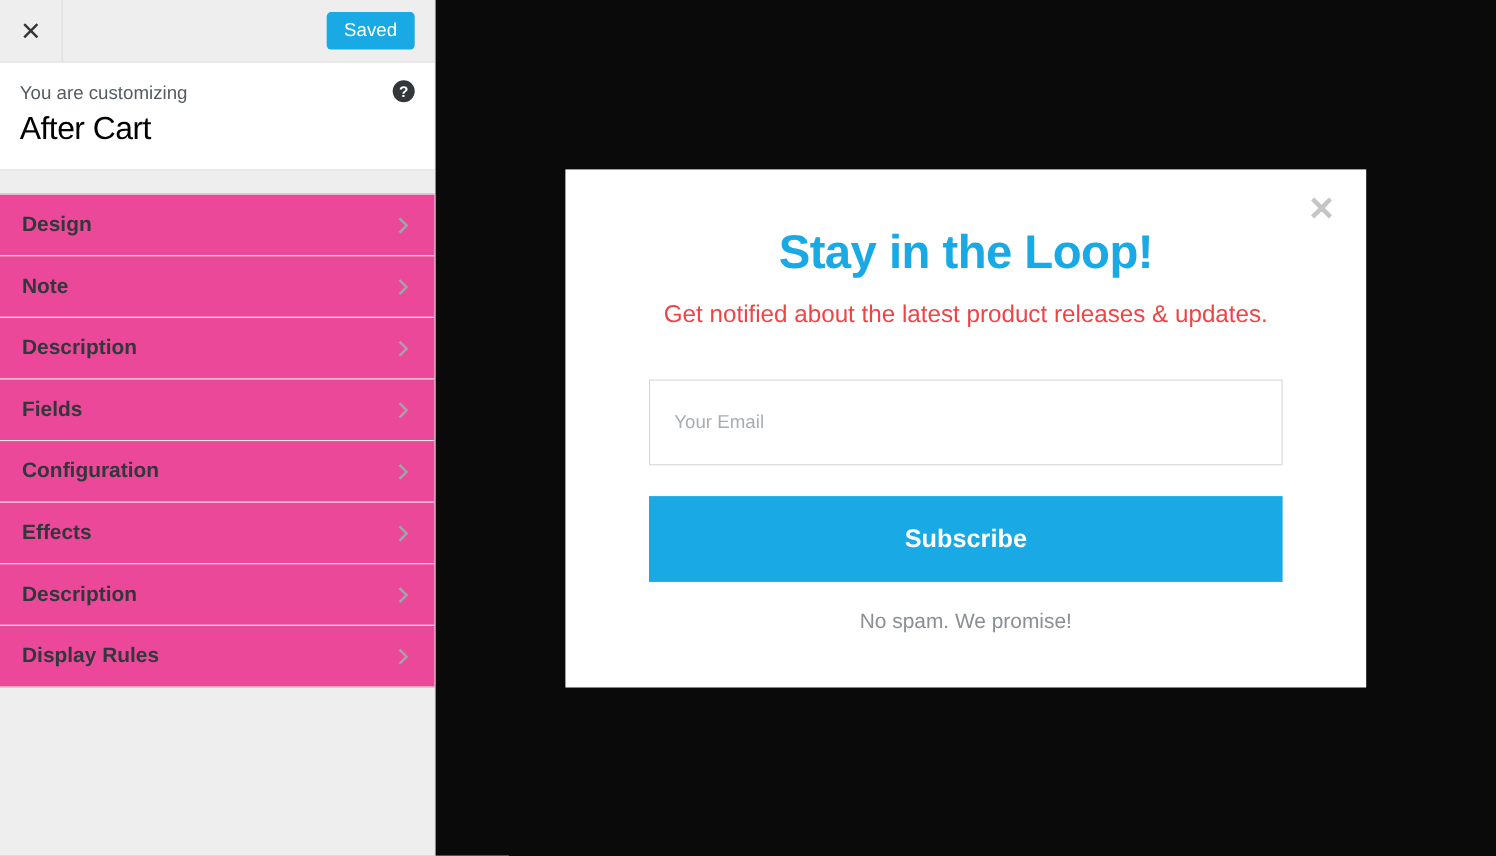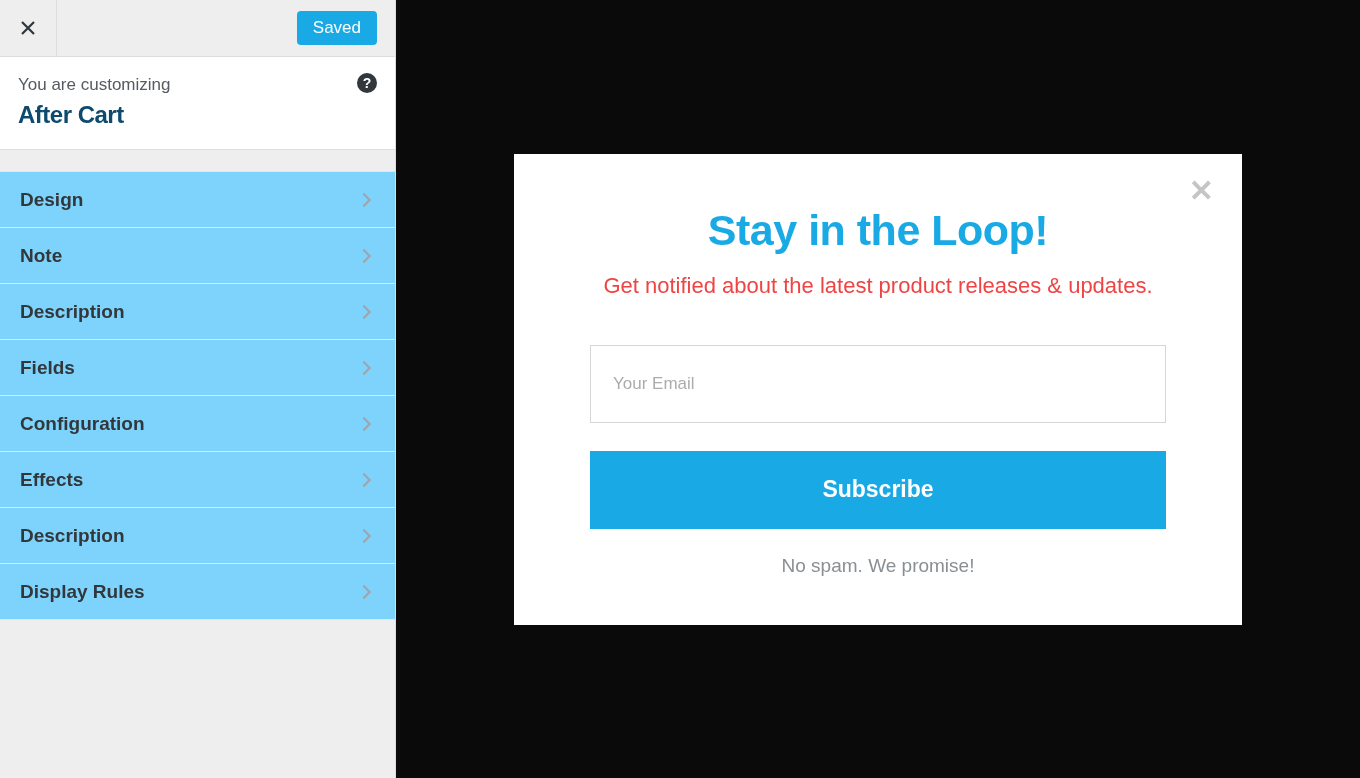--- a/index.html
+++ b/index.html
@@ -53,23 +53,23 @@
       padding: 18px 18px 20px 18px;
       border-bottom: 1px solid #ddd;
       position: relative;
     }
     .sb-context .pre {
       font-size: 17px;
       color: #555b60;
       margin-bottom: 6px;
     }
     .sb-context .title {
-      font-size: 24px;
-      font-weight: 700;
-      color: #0c4a6e;
+      font-size: 29px;
+      font-weight: 400;
+      color: #000000;
       letter-spacing: -0.5px;
     }
     .sb-help {
       position: absolute;
       right: 18px;
       top: 16px;
       width: 20px;
       height: 20px;
       border-radius: 50%;
       background: #32373c;
@@ -77,21 +77,21 @@
       font-size: 14px;
       font-weight: 700;
       display: flex;
       align-items: center;
       justify-content: center;
       cursor: pointer;
     }
     .sb-gap { height: 22px; background: #eeeeee; }
     .sb-list { display: flex; flex-direction: column; }
     .sb-item {
-      background: #7dd3fc;
+      background: #ec4899;
       height: 57px;
       border-top: 1px solid #e5e5e5;
       border-bottom: 1px solid #e5e5e5;
       margin-top: -1px;
       padding: 0 18px 0 20px;
       display: flex;
       align-items: center;
       justify-content: space-between;
       cursor: pointer;
     }

